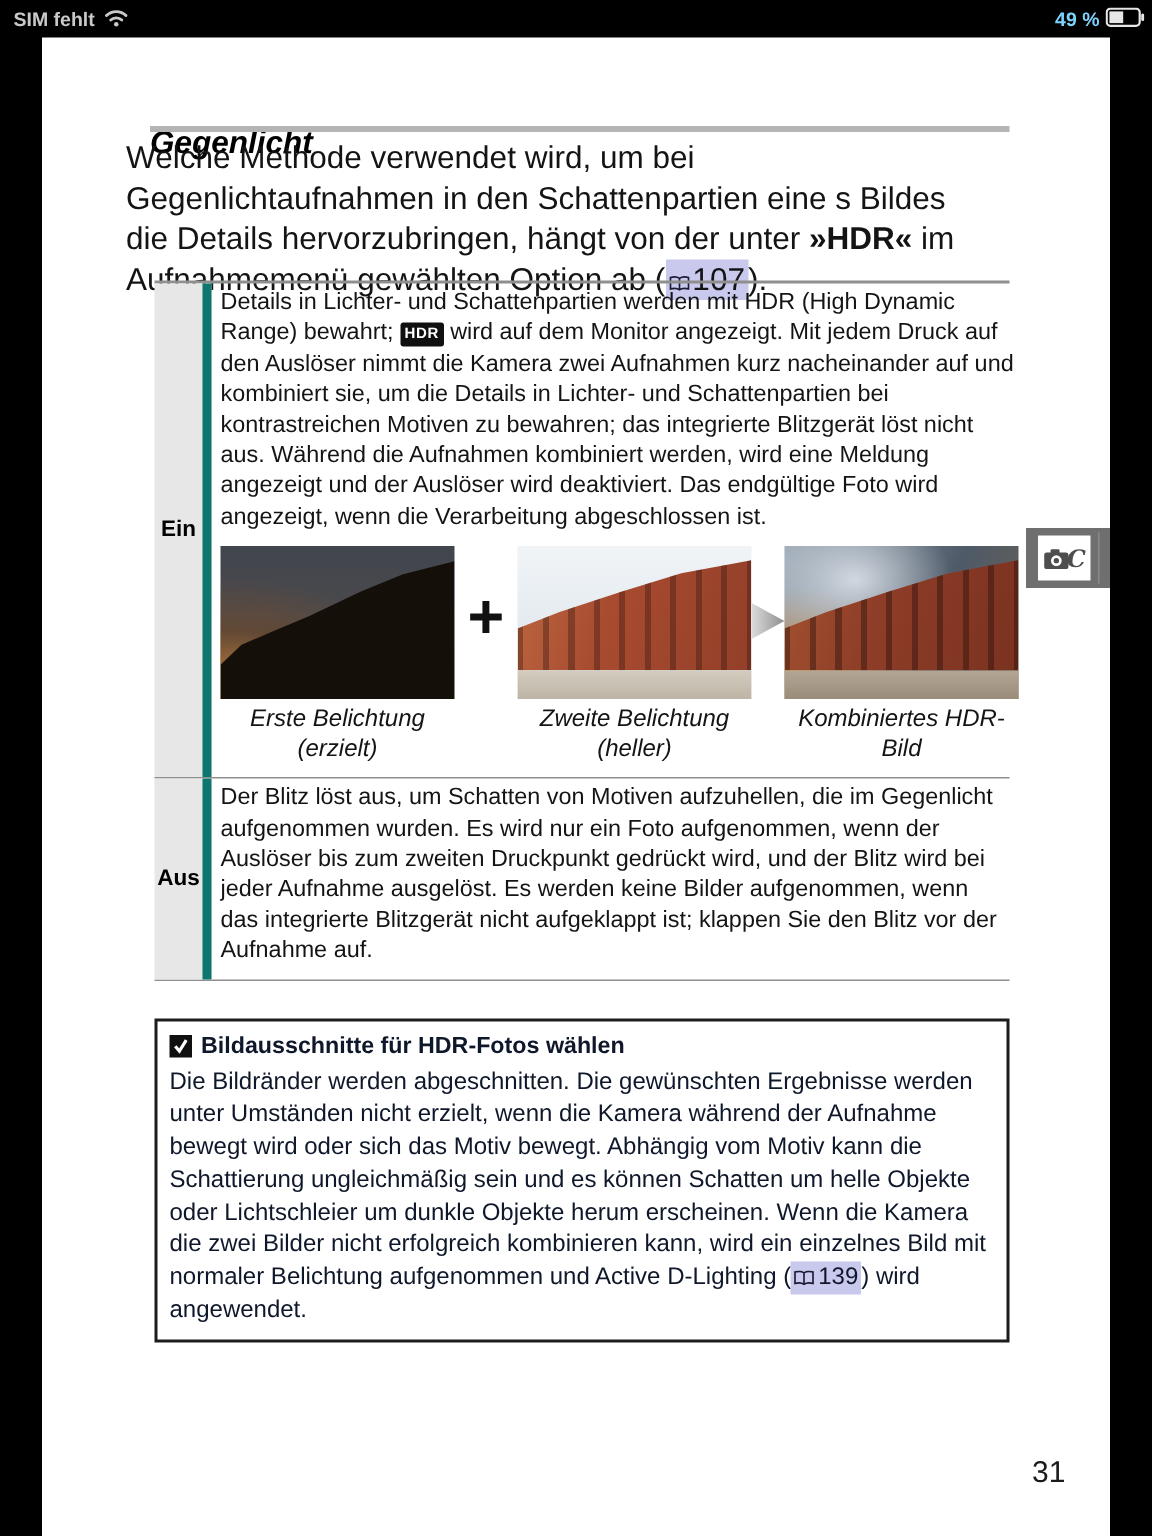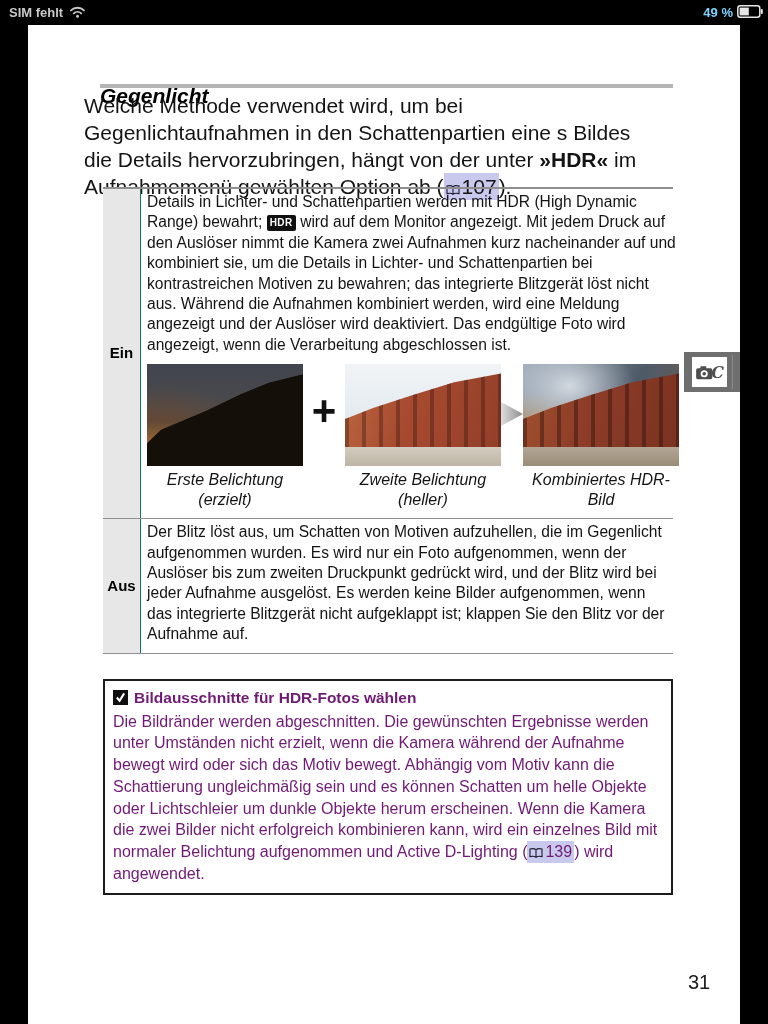--- a/index.html
+++ b/index.html
@@ -47,21 +47,21 @@
 
   
   .hdr-table{
     position:absolute; left:75px; top:162px; width:570px;
     border-top:2px solid #8f8f8f; border-bottom:1px solid #8f8f8f;
     font-size:15.6px; line-height:20.4px;
   }
   .t-row{ display:flex; }
   .t-row.first{ border-bottom:1px solid #8f8f8f; }
   .t-label{
-    width:38px; flex:none; background:#e7e7e7; border-right:1px solid #0f766e;
+    width:38px; flex:none; background:#e7e7e7; border-right:6px solid #0f766e;
     display:flex; align-items:center; justify-content:center;
     font-weight:bold; font-size:15px; color:#000;
   }
   .t-content{ flex:1; padding:3px 2px 8px 6px; color:#141414; }
 
   .hdr-badge{
     display:inline-block; background:#101010; color:#fff;
     font-weight:bold; font-size:10px; line-height:12px;
     padding:2px 3px; border-radius:2px; letter-spacing:.5px;
     vertical-align:1px;
@@ -117,21 +117,21 @@
     background:
       repeating-linear-gradient(90deg, rgba(35,12,8,.4) 0 4px, rgba(0,0,0,0) 4px 17px),
       linear-gradient(105deg,#a2522f 0%, #8e3d28 40%, #7a3220 100%);
     clip-path:polygon(0 62%, 18% 47%, 44% 29%, 70% 12%, 100% 0, 100% 100%, 0 100%);
   }
 
   
   .note-box{
     position:absolute; left:75px; top:654px; width:570px;
     border:2px solid #1c1c1c; padding:6px 8px 9px 8px;
-    font-size:16px; line-height:21.7px; color:#701a75;
+    font-size:16px; line-height:21.7px; color:#0f172a;
   }
   .note-head{ display:flex; align-items:center; gap:6px; font-weight:bold; font-size:15.5px; margin-bottom:2px; }
   .check-box{ width:15px; height:15px; background:#101010; flex:none; display:flex; align-items:center; justify-content:center; }
 
   .page-number{
     position:absolute; left:660px; top:946px; font-size:20px; color:#1a1a1a;
   }
 
   
   .chapter-tab{

